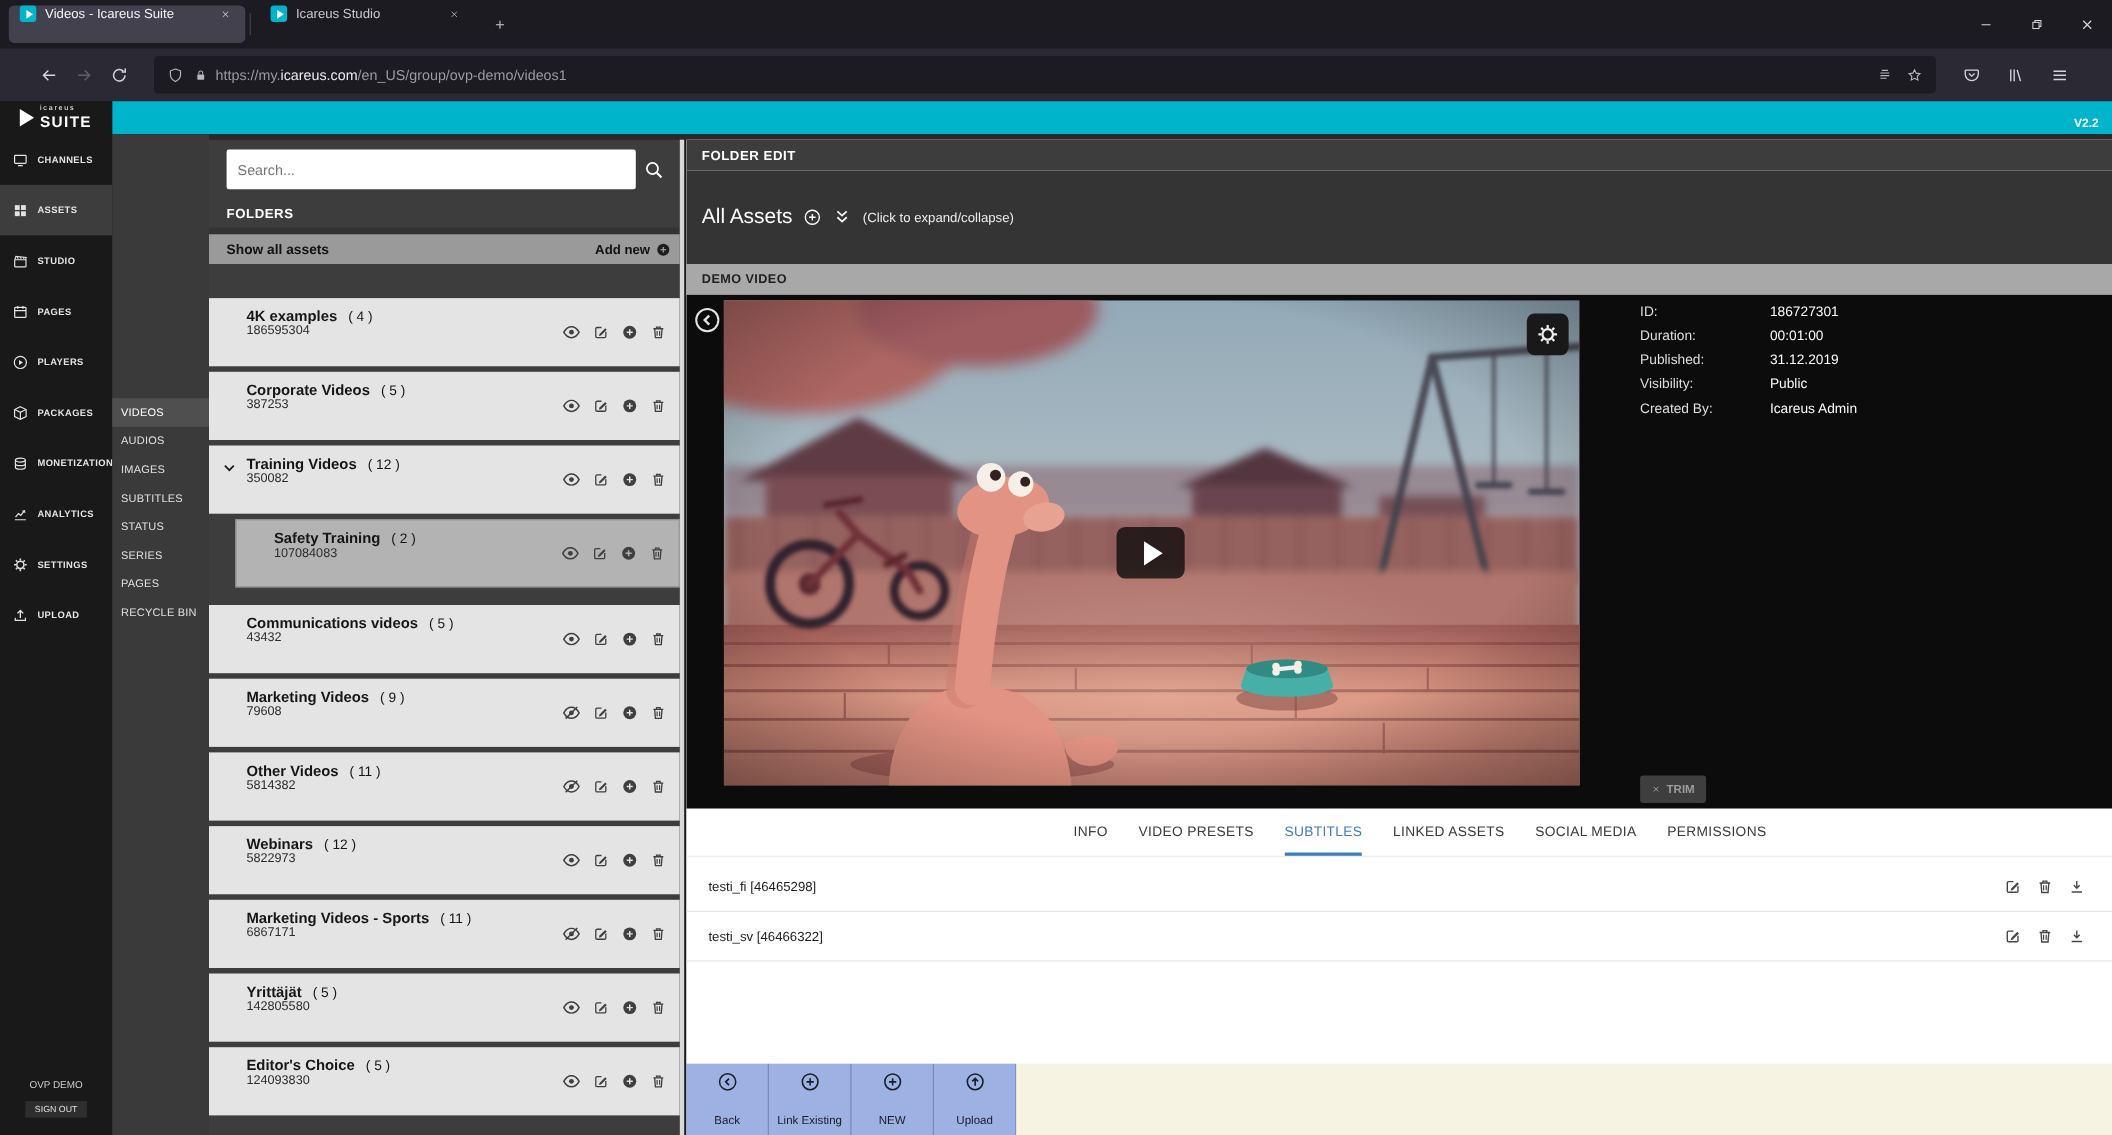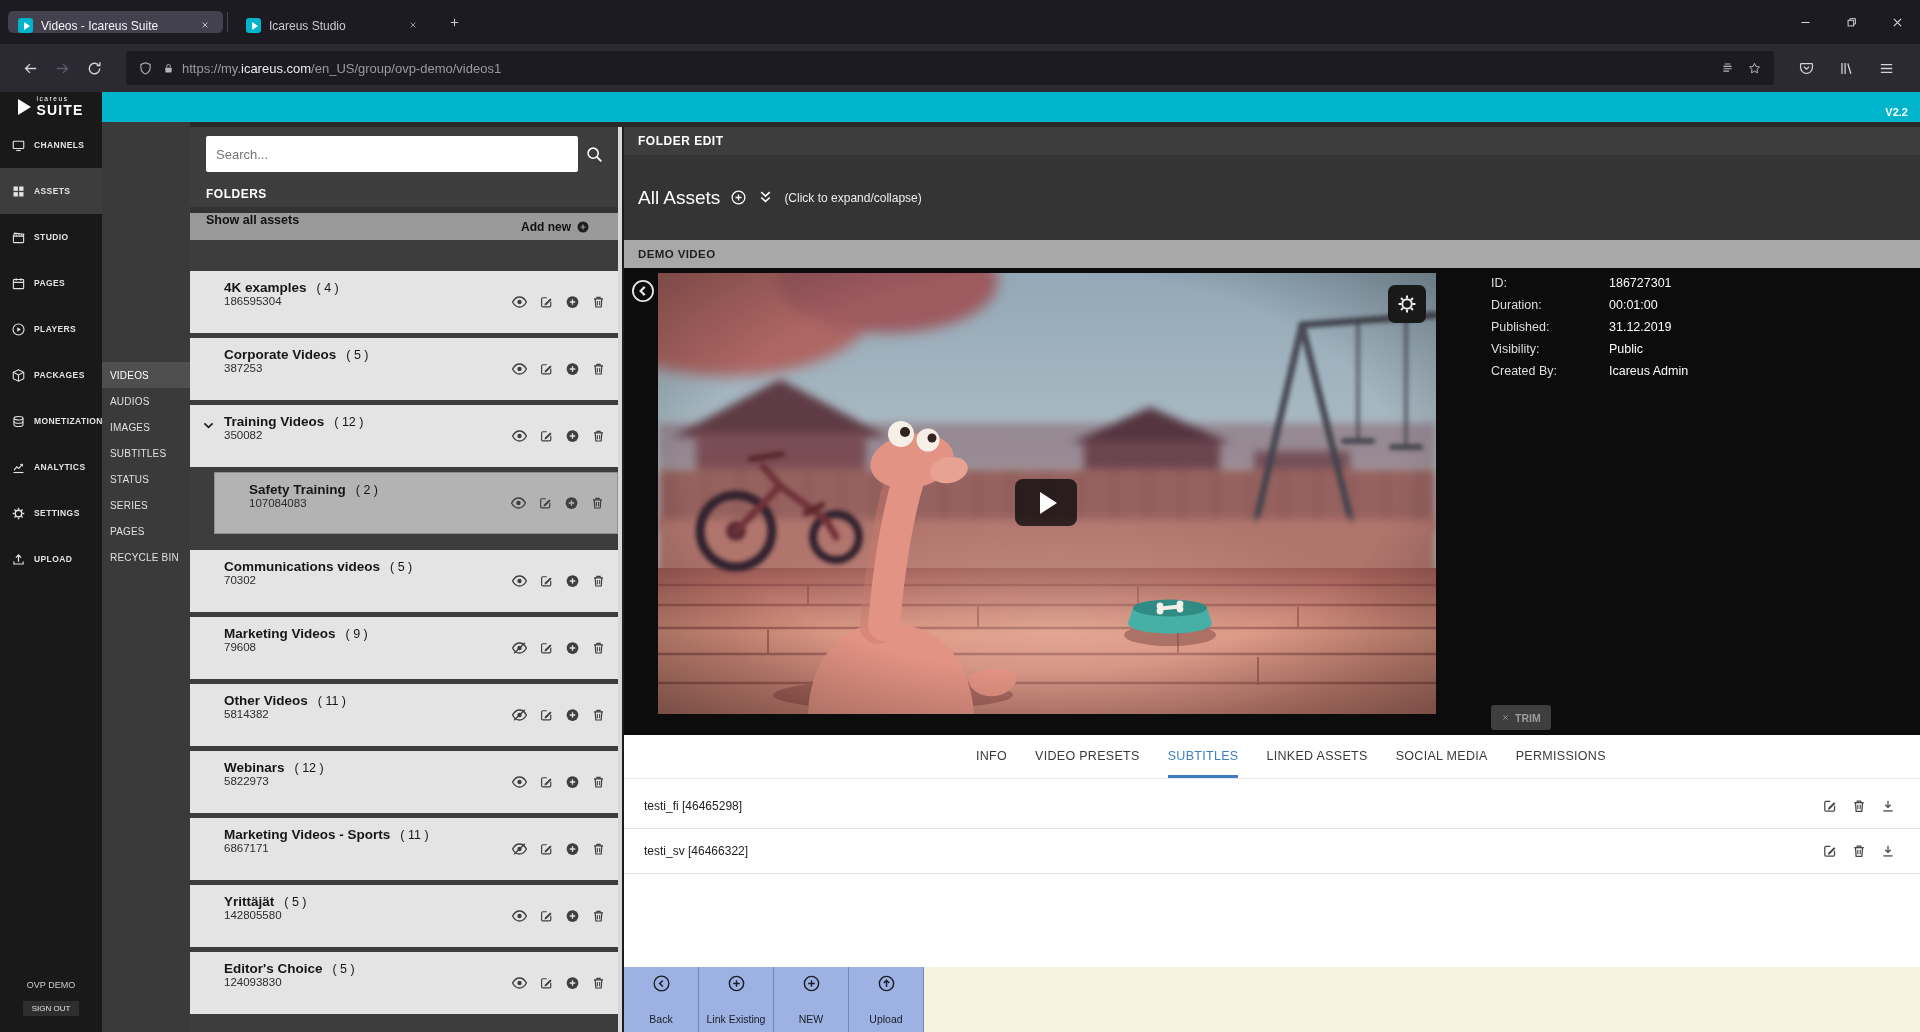--- a/index.html
+++ b/index.html
@@ -3,36 +3,36 @@
 <meta charset="utf-8">
 <style>
   html,body{margin:0;padding:0;background:#111}
   #stage{position:relative;width:1920px;height:1032px;overflow:hidden;background:#1c1b22;
          font-family:"Liberation Sans","DejaVu Sans",sans-serif;-webkit-font-smoothing:antialiased}
   svg{display:block}
   use{pointer-events:none}
 
   
   .tabstrip{position:absolute;left:0;top:0;width:1920px;height:44px;background:#1c1b22;display:flex;align-items:center}
-  .btab{display:flex;align-items:flex-end;gap:8px;height:22px;margin:5px 0 5px 8px;padding:0 10px;border-radius:5px;
+  .btab{display:flex;align-items:flex-start;gap:8px;height:34px;margin:5px 0 5px 8px;padding:0 10px;border-radius:5px;
         color:#c9c9ce;font-size:12px;box-sizing:border-box;cursor:pointer}
   .btab.active{background:#42414d;color:#f4f4f6}
   .btab .ttl{flex:1;overflow:hidden;white-space:nowrap;text-overflow:ellipsis}
   .fav{width:15px;height:15px;border-radius:3px;background:var(--brand-teal,#00b4cb);display:flex;align-items:center;justify-content:center;flex:none}
   .fav i{display:block;width:0;height:0;border-left:6px solid #fff;border-top:4px solid transparent;border-bottom:4px solid transparent;margin-left:2px}
   .tclose{width:16px;height:16px;color:inherit;flex:none;display:flex;align-items:center;justify-content:center}
   .tclose svg{width:10px;height:10px}
   .tabsep{width:1px;height:20px;background:#46454f;margin-left:4px}
   .newtab{width:30px;height:30px;margin-left:8px;display:flex;align-items:center;justify-content:center;color:#cfcfd4;cursor:pointer}
   .newtab svg{width:13px;height:13px}
   .winctl{margin-left:auto;display:flex;height:44px}
   .winbtn{width:46px;height:44px;display:flex;align-items:center;justify-content:center;color:#d9d9dd;cursor:pointer}
   .winbtn svg{width:15px;height:15px}
 
-  .navbar{position:absolute;left:0;top:44px;width:1920px;height:48px;background:#2b2a33;display:flex;align-items:center;padding:0 14px;box-sizing:border-box}
+  .navbar{position:absolute;left:0;top:44px;width:1920px;height:48px;background:#2b2a33;display:flex;align-items:center;padding:0 28px;box-sizing:border-box}
   .navbtn{width:32px;height:32px;display:flex;align-items:center;justify-content:center;color:#d4d4d9;border-radius:4px;cursor:pointer;flex:none}
   .navbtn.disabled{color:#5f5e68}
   .navbtn svg{width:17px;height:17px}
   .urlbar{flex:1;height:34px;margin:0 16px;background:#1c1b22;border-radius:4px;display:flex;align-items:center;padding:0 12px;min-width:0;cursor:text}
   .urlbar .uic{color:#b6b6bd;flex:none;display:flex;align-items:center;margin-right:9px}
   .url-text{font-size:13px;color:#9a9aa3;white-space:nowrap;overflow:hidden}
   .url-text .domain{color:#ebebef}
   .url-spacer{flex:1}
   .urlbar .ric{color:#b6b6bd;flex:none;display:flex;align-items:center;margin-left:12px;cursor:pointer}
   .uic svg,.ric svg{width:15px;height:15px}
@@ -68,21 +68,21 @@
   
   .mid{position:absolute;left:190px;top:127px;width:428px;height:905px;background:#3d3d3d;overflow:hidden}
   .phead{height:28px;display:flex;align-items:center;padding-left:16px;color:#fff;font-size:12px;font-weight:bold;letter-spacing:.5px}
   .search-area{height:54px;display:flex;align-items:center;padding:0 8px 0 16px}
   .search-input{width:372px;height:36px;border:none;border-radius:2px;background:#fff;padding:0 10px;font-size:13px;
                 font-family:inherit;box-sizing:border-box;color:#222;outline:none}
   .search-btn{width:32px;height:36px;display:flex;align-items:center;justify-content:center;color:#fff;cursor:pointer}
   .search-btn svg{width:19px;height:19px}
   .fhead{height:26px;display:flex;align-items:center;padding-left:16px;color:#fff;font-size:12px;font-weight:bold;letter-spacing:.5px}
   .gap2{height:6px;background:#333}
-  .showall{height:27px;background:#9a9a9a;display:flex;padding:0 28px 0 16px;color:#111;cursor:pointer;--plus-hole:#9a9a9a}
+  .showall{height:27px;background:#9a9a9a;display:flex;align-items:center;padding:0 8px 0 16px;color:#111;cursor:pointer;--plus-hole:#9a9a9a}
   .sa-label{font-size:12.5px;font-weight:bold}
   .sa-right{margin-left:auto;display:flex;align-items:center;gap:5px;font-size:12px;font-weight:bold;cursor:pointer}
   .sa-right svg{width:14px;height:14px;color:#1d1d1d}
   .flist{padding-top:31px}
   .frow{position:relative;height:62px;background:var(--folder-row-gray,#e4e4e4);margin-bottom:5px;box-sizing:border-box;
         padding:9px 14px 0 34px;cursor:pointer;--plus-hole:#e4e4e4}
   .frow.child{margin-left:24px;background:var(--selected-row-gray,#b3b3b3);border:1px solid #8e8e8e;--plus-hole:#b3b3b3}
   .frow.gap-top{margin-top:16px}
   .ftitle{font-size:13.5px;color:#161616;display:flex;align-items:baseline;gap:10px}
   .fname{font-weight:bold}
@@ -603,21 +603,21 @@
               <use href="#sy-trash"></use>
             </svg>
         </div>
       </div>
 
       <div class="frow gap-top">
         <div class="ftitle">
             <span class="fname">Communications videos</span>
             <span class="fcount">( 5 )</span>
           </div>
-        <div class="fid">70302</div>
+        <div class="fid">43432</div>
         <div class="ficons">
           <svg class="ey">
               <use href="#sy-eye"></use>
             </svg>
           <svg>
               <use href="#sy-edit"></use>
             </svg>
           <svg>
               <use href="#sy-plusf"></use>
             </svg>

